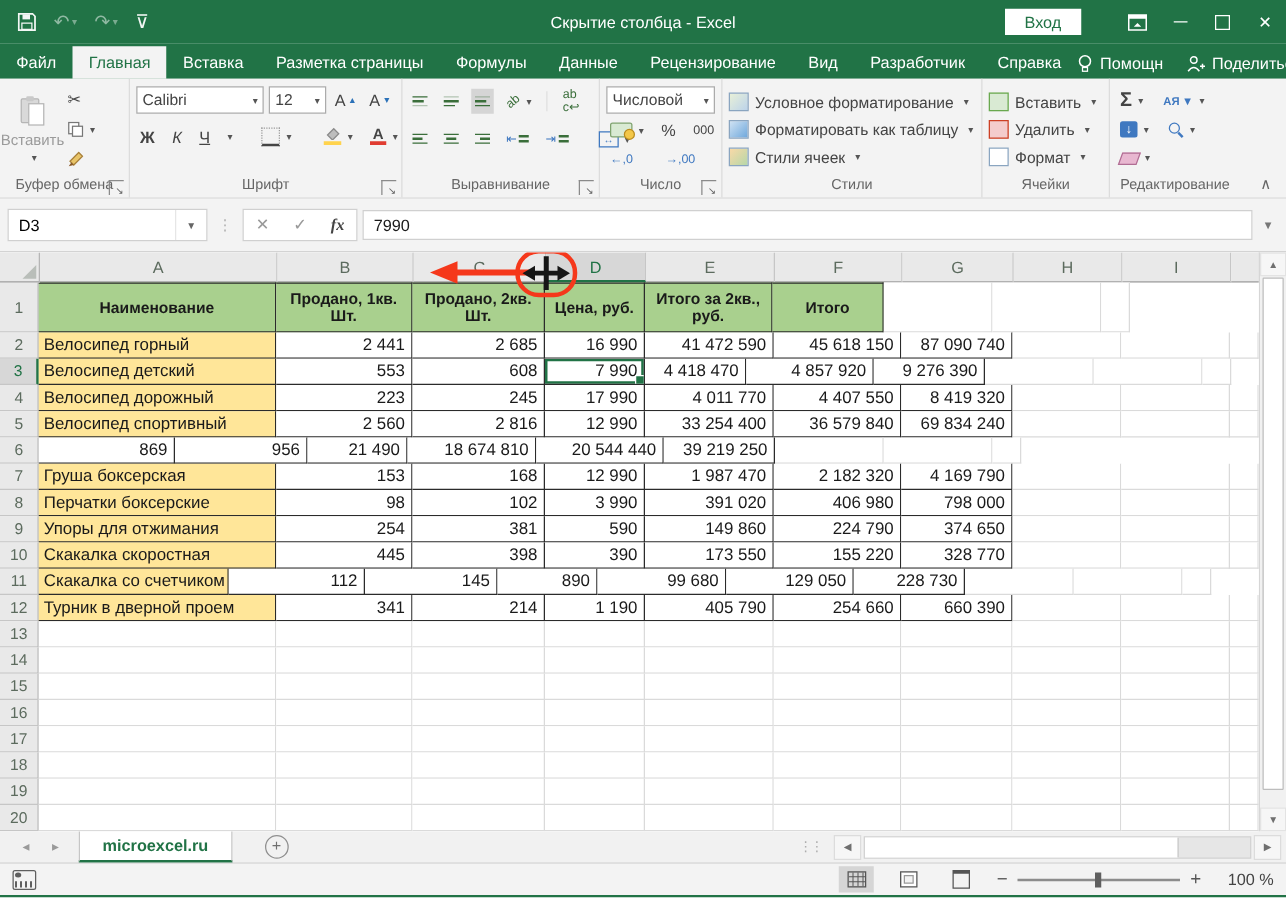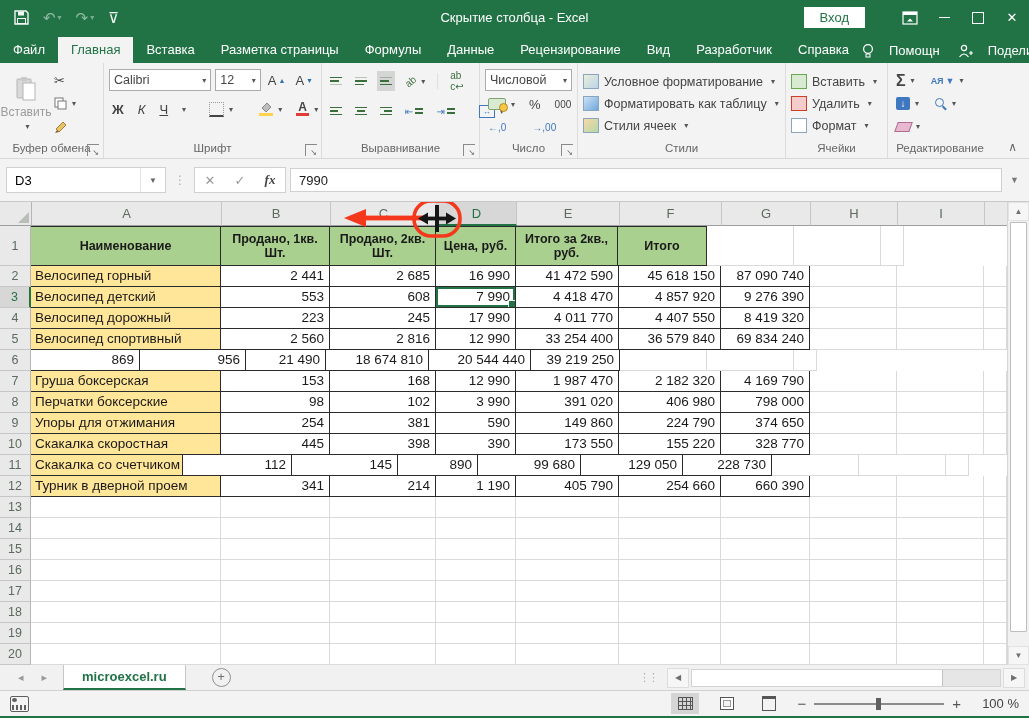--- a/index.html
+++ b/index.html
@@ -18,21 +18,21 @@
   .signin{background:#fff;color:#217346;font-size:13px;padding:3px 16px;margin-right:28px;cursor:pointer;}
   .winbtn{width:34px;height:100%;display:flex;align-items:center;justify-content:center;font-size:13px;cursor:pointer;}
   .min-glyph{display:inline-block;width:11px;border-bottom:1.5px solid #fff;}
   .max-glyph{display:inline-block;width:10px;height:10px;border:1.2px solid #fff;}
 
   
   .tabrow{height:28px;background:#217346;display:flex;align-items:flex-end;color:#fff;font-size:13px;}
   .rtab{padding:5px 13px 6px;cursor:pointer;white-space:nowrap;}
   .rtab.active{background:#f3f3f3;color:#217346;font-weight:400;}
   .tabrow-right{margin-left:auto;display:flex;align-items:center;gap:18px;padding:0 14px 5px 0;}
-  .tr-item{display:flex;align-items:center;gap:15px;cursor:pointer;white-space:nowrap;}
+  .tr-item{display:flex;align-items:center;gap:6px;cursor:pointer;white-space:nowrap;}
 
   
   .ribbon{height:95px;background:#f3f3f3;border-bottom:1px solid #d8d8d8;display:flex;color:#444;}
   .rgroup{position:relative;display:flex;flex-direction:column;border-right:1px solid #dcdcdc;padding:3px 3px 0 3px;box-sizing:border-box;}
   .rg-content{flex:1;display:flex;}
   .rg-label{height:17px;font-size:11.5px;color:#666;text-align:center;line-height:15px;position:relative;}
   .launcher{position:absolute;right:1px;bottom:2px;width:11px;height:11px;border-left:1px solid #8a8a8a;border-top:1px solid #8a8a8a;font-size:8px;color:#666;display:flex;align-items:flex-end;justify-content:flex-end;line-height:7px;cursor:pointer;}
   .bigbtn{width:46px;display:flex;flex-direction:column;align-items:center;justify-content:center;gap:3px;font-size:12px;cursor:pointer;}
   .bigbtn.disabled{color:#9b9b9b;}
   .smallcol{display:flex;flex-direction:column;justify-content:space-between;padding:4px 2px;}
@@ -531,21 +531,21 @@
             <div class="cell gb" style="width: 87px;"></div>
             <div class="cell gb" style="width: 87px;"></div>
             <div class="cell gb" style="width: 23px;"></div>
           </div>
           <div class="g-row" style="height: 21px;">
             <div class="row-h sel">3</div>
             <div class="cell bb name-cell" style="width: 190px;"><span>Велосипед детский</span></div>
             <div class="cell bb num-cell" style="width: 109px;"><span>553</span></div>
             <div class="cell bb num-cell" style="width: 106px;"><span>608</span></div>
             <div class="cell bb num-cell sel-cell" style="width: 80px;"><div class="fillhandle"></div><span>7 990</span></div>
-            <div class="cell bb num-cell" style="width: 103px;"><span>4 418 470</span></div>
+            <div class="cell bb num-cell" style="width: 81px;"><span>4 418 470</span></div>
             <div class="cell bb num-cell" style="width: 102px;"><span>4 857 920</span></div>
             <div class="cell bb num-cell" style="width: 89px;"><span>9 276 390</span></div>
             <div class="cell gb" style="width: 87px;"></div>
             <div class="cell gb" style="width: 87px;"></div>
             <div class="cell gb" style="width: 23px;"></div>
           </div>
           <div class="g-row" style="height: 21px;">
             <div class="row-h">4</div>
             <div class="cell bb name-cell" style="width: 190px;"><span>Велосипед дорожный</span></div>
             <div class="cell bb num-cell" style="width: 109px;"><span>223</span></div>

